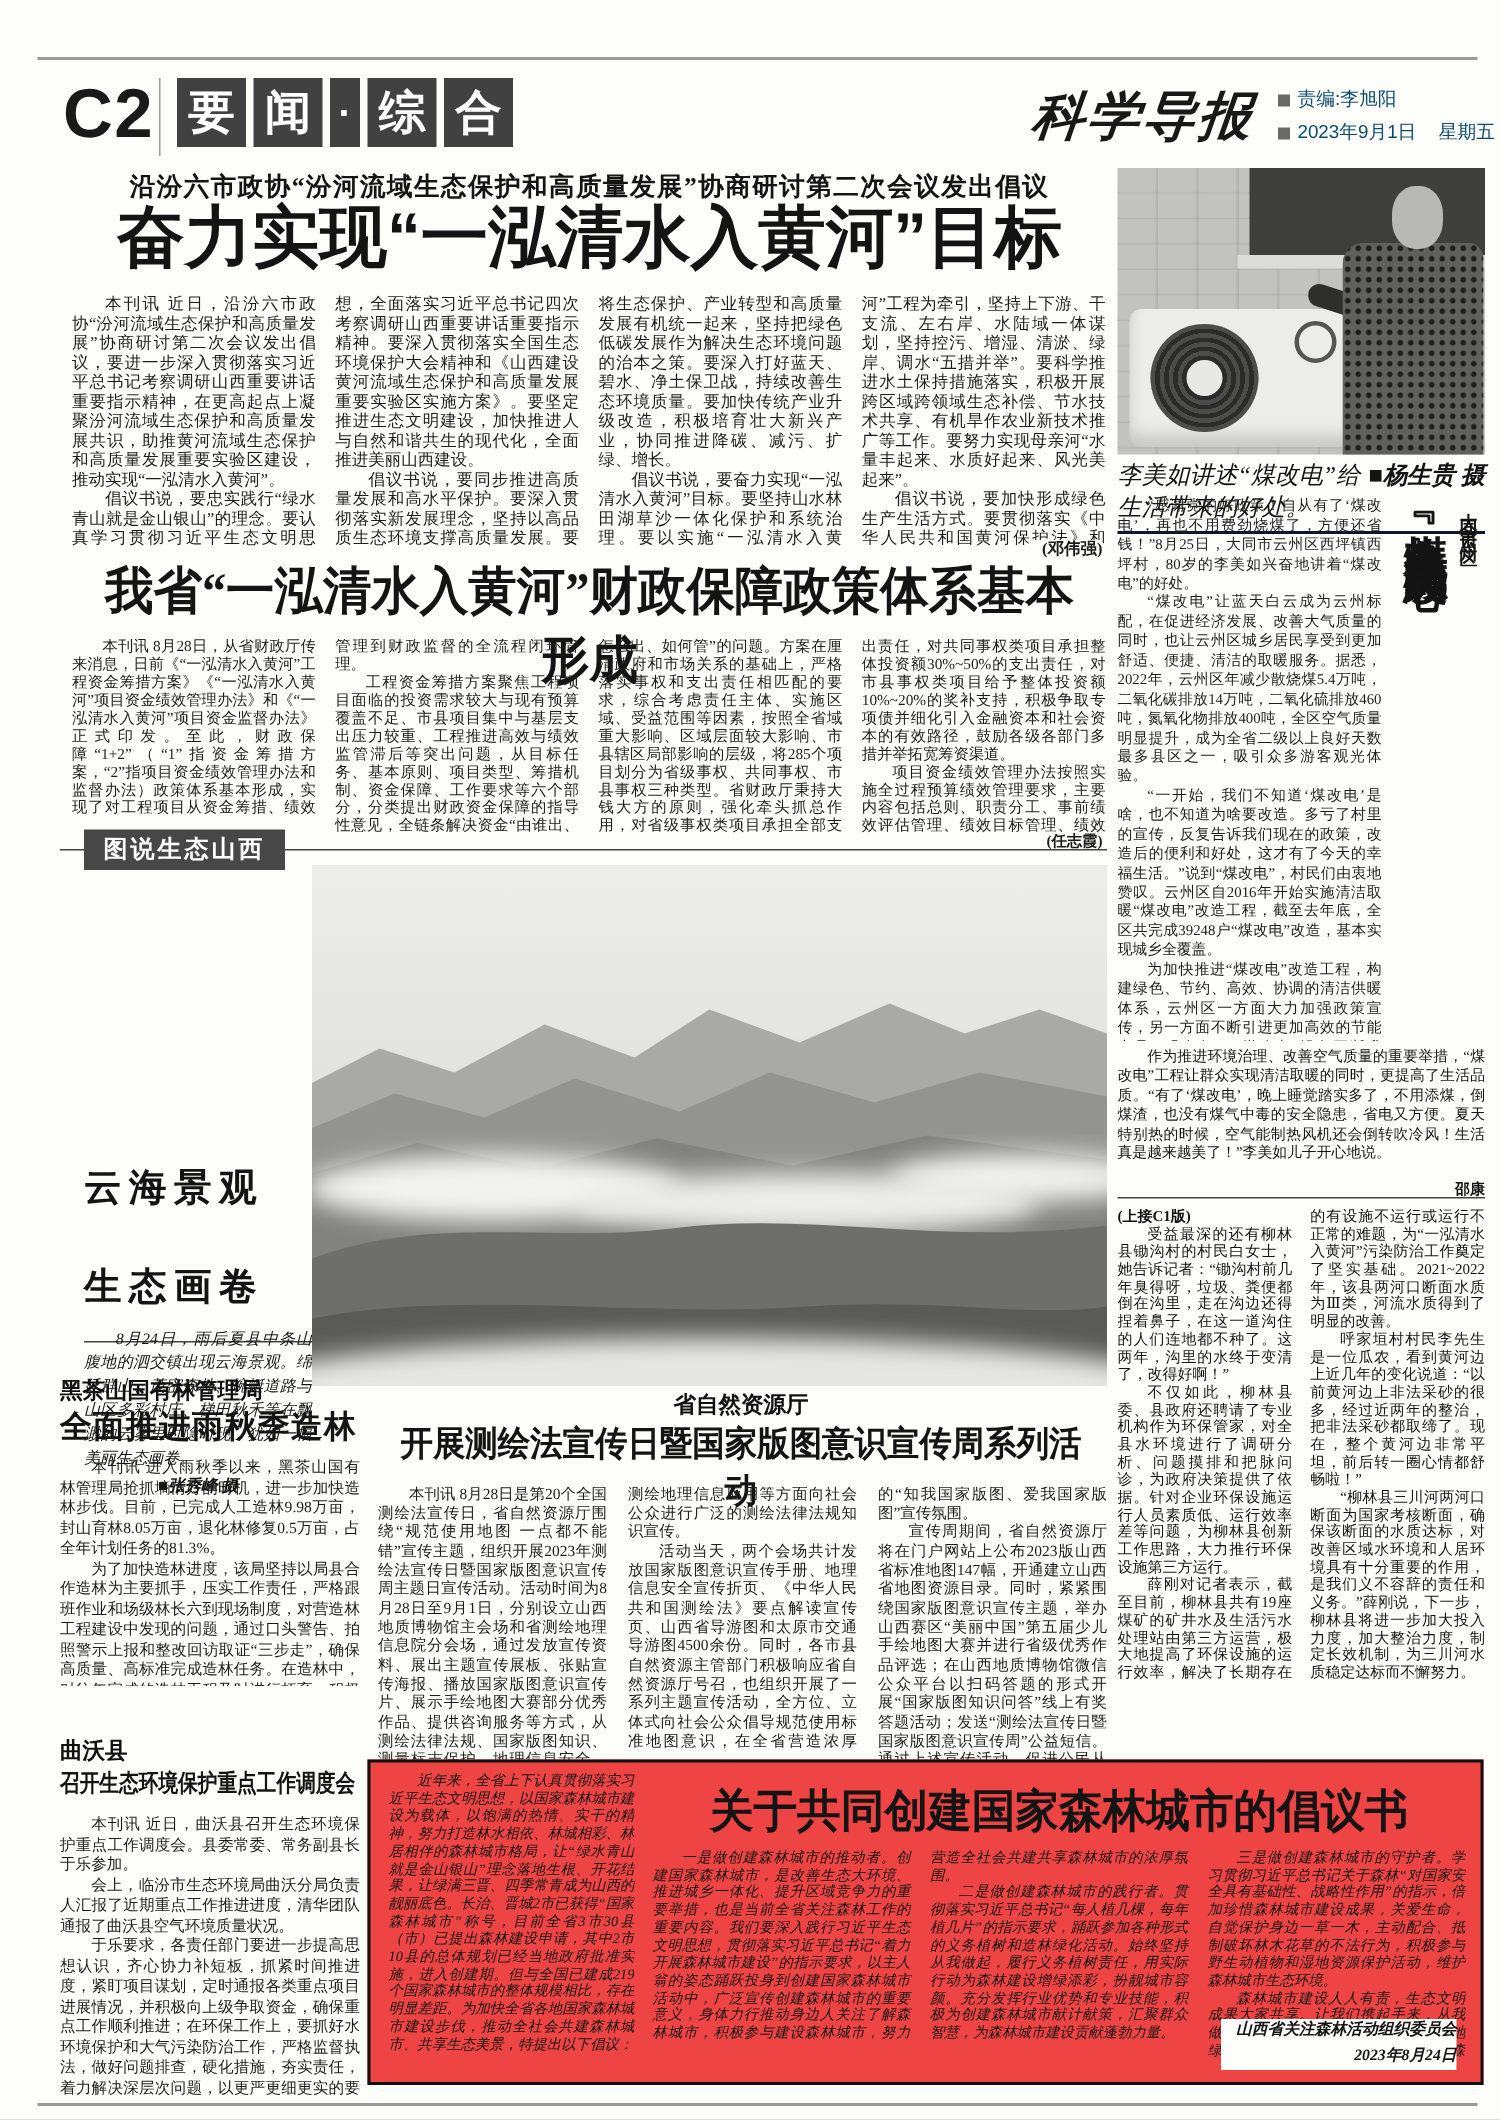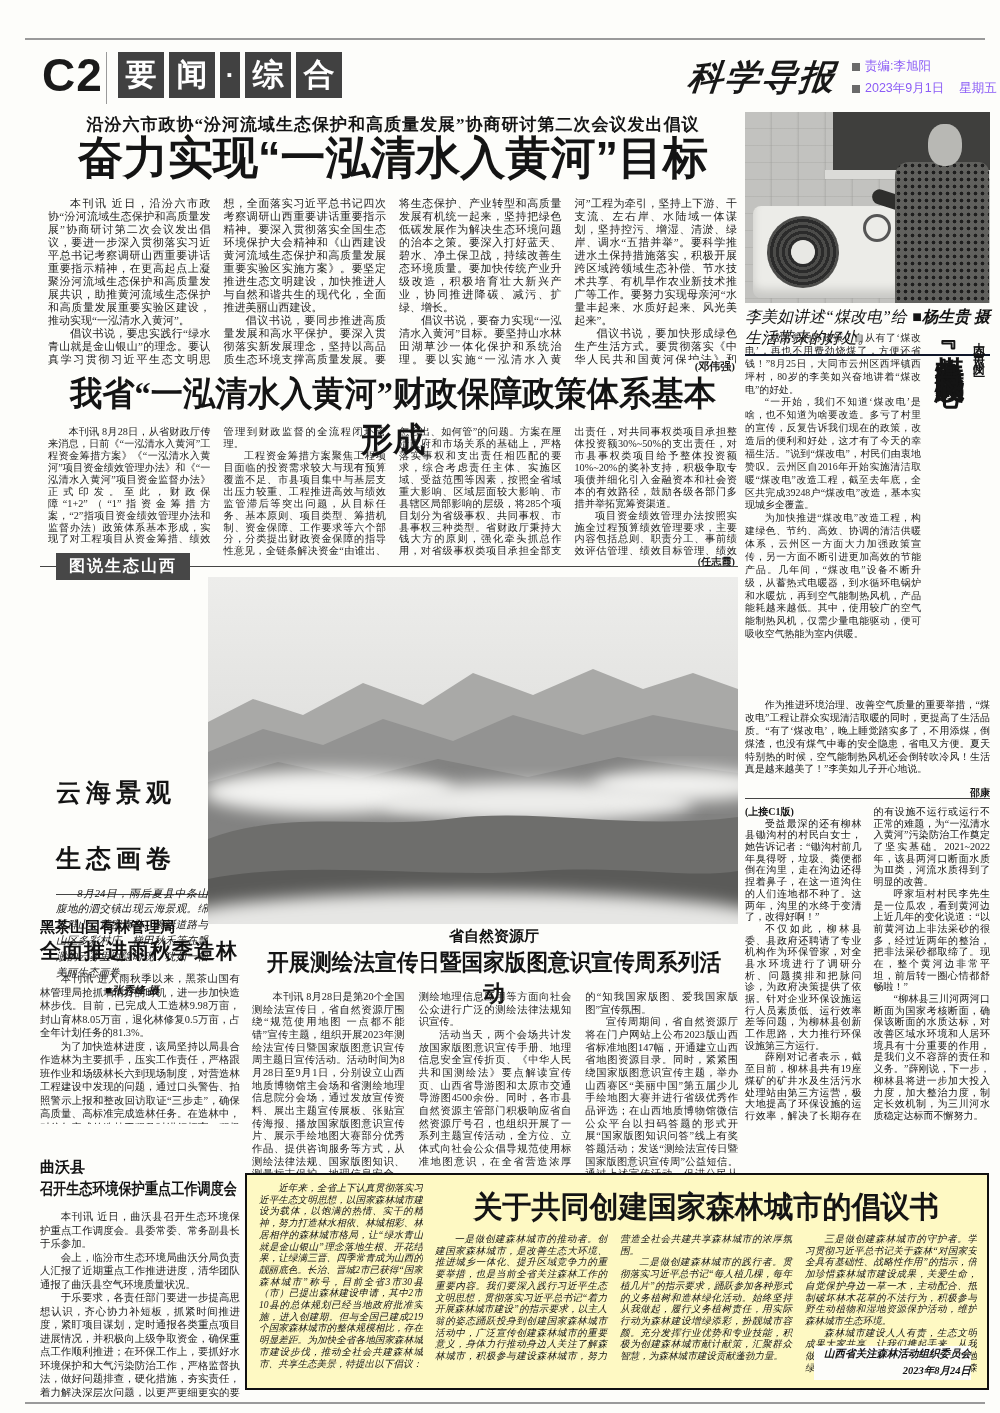--- a/index.html
+++ b/index.html
@@ -11,21 +11,21 @@
   
   .top-rule { left:25px; top:38px; width:960px; height:2px; background:#9a9a9a; }
   .edition { left:42px; top:48px; font-size:46px; font-weight:600; letter-spacing:1px; color:#1a1a1a; }
   .hdr-div { left:106px; top:52px; width:1px; height:52px; background:#9a9a9a; }
   .sec-blocks { left:118px; top:52px; display:flex; gap:5px; }
   .sec-block { width:46px; height:46px; background:#414141; color:#fff; font-weight:bold; font-size:31px;
                display:flex; align-items:center; justify-content:center; }
   .sec-block.narrow { width:20px; font-size:26px; }
   .masthead { left:688px; top:54px; font-size:35px; font-weight:bold; font-style:italic; letter-spacing:2px;
               transform:skewX(-6deg); color:#181818; }
-  .ed-box { left:852px; top:56px; width:146px; font-size:12.5px; line-height:1.75; color:#8b5cf6; }
+  .ed-box { left:852px; top:56px; width:146px; font-size:12.5px; line-height:1.75; color:#0c4a6e; }
   .ed-line { display:flex; align-items:center; gap:5px; }
   .bullet { width:8px; height:8px; background:#6a6a6a; display:inline-block; flex:none; }
   .wk { margin-left:10px; }
 
   
   .a1-kicker { left:48px; top:113px; width:690px; text-align:center; font-weight:bold; font-size:17px; letter-spacing:1px; }
   .a1-headline { left:40px; top:133px; width:706px; text-align:center; font-weight:900; font-size:45px;
                  letter-spacing:0px; line-height:1.1; font-family:"Liberation Sans","DejaVu Sans",sans-serif; }
   .art-body { text-align:justify; overflow:hidden; font-size:11px; line-height:1.18; color:#1c1c1c; }
   .art-body p { margin:0; text-indent:2em; }
@@ -96,21 +96,21 @@
                  transform:scaleX(0.82); transform-origin:left; }
   .qw-body { left:40px; top:1210px; width:200px; height:187px; font-size:10.4px; line-height:1.3; }
 
   
   .sv-kicker { left:250px; top:927px; width:488px; text-align:center; }
   .sv-headline { left:250px; top:947px; width:488px; text-align:center; font-size:23px; font-weight:900;
                  transform:scaleX(0.94); transform-origin:center; }
   .sv-body { left:252px; top:991px; width:486px; height:196px; column-count:3; column-gap:14px; font-size:10.3px; line-height:1.23; }
 
   
-  .box { left:245px; top:1173px; width:744px; height:217px; border:2.5px solid #101010; background:#fef9c3; box-sizing:border-box; }
+  .box { left:245px; top:1173px; width:744px; height:217px; border:2.5px solid #101010; background:#ef4444; box-sizing:border-box; }
   .box-col1 { position:absolute; left:12px; top:7px; width:164px; height:198px; overflow:hidden;
               font-size:9.6px; line-height:1.22; font-style:italic; text-align:justify; }
   .box-col1 p, .box-cols p { margin:0; text-indent:2em; }
   .box-headline { position:absolute; left:188px; top:12px; width:542px; text-align:center; font-size:30px; font-weight:900;
                   transform:scaleX(0.97); transform-origin:center; font-style:normal; }
   .box-cols { position:absolute; left:188px; top:58px; width:542px; height:146px; column-count:3; column-gap:13px;
               overflow:hidden; font-size:9.6px; line-height:1.22; font-style:italic; text-align:justify; }
   .box-sign { position:absolute; right:16px; bottom:8px; text-align:right; font-weight:bold; font-style:italic;
               font-size:10.5px; line-height:1.6; background:#fdfdfa; padding-left:10px; }
 
@@ -210,20 +210,21 @@
   </div>
   <div class="abs rp-caption">
     <span>李美如讲述“煤改电”给生活带来的好处。</span>
     <span class="rp-credit">■杨生贵 摄</span>
   </div>
 
   <div class="abs mgd">
     <div class="mgd-flex">
       <div class="mgd-text art-body">
         <p>“感谢党的好政策！自从有了‘煤改电’，再也不用费劲烧煤了，方便还省钱！”8月25日，大同市云州区西坪镇西坪村，80岁的李美如兴奋地讲着“煤改电”的好处。</p>
+        <p>“煤改电”让蓝天白云成为云州标配，在促进经济发展、改善大气质量的同时，也让云州区城乡居民享受到更加舒适、便捷、清洁的取暖服务。据悉，2022年，云州区年减少散烧煤5.4万吨，二氧化碳排放14万吨，二氧化硫排放460吨，氮氧化物排放400吨，全区空气质量明显提升，成为全省二级以上良好天数最多县区之一，吸引众多游客观光体验。</p>
         <p>“一开始，我们不知道‘煤改电’是啥，也不知道为啥要改造。多亏了村里的宣传，反复告诉我们现在的政策，改造后的便利和好处，这才有了今天的幸福生活。”说到“煤改电”，村民们由衷地赞叹。云州区自2016年开始实施清洁取暖“煤改电”改造工程，截至去年底，全区共完成39248户“煤改电”改造，基本实现城乡全覆盖。</p>
         <p>为加快推进“煤改电”改造工程，构建绿色、节约、高效、协调的清洁供暖体系，云州区一方面大力加强政策宣传，另一方面不断引进更加高效的节能产品。几年间，“煤改电”设备不断升级，从蓄热式电暖器，到水循环电锅炉和水暖炕，再到空气能制热风机，产品能耗越来越低。其中，使用较广的空气能制热风机，仅需少量电能驱动，便可吸收空气热能为室内供暖。</p>
       </div>
       <div class="mgd-tcol">
         <div class="mgd-region">大同市云州区</div>
         <div class="mgd-vtitle">『煤改电』清洁低碳暖民心</div>
       </div>
     </div>
     <p class="mgd-close">作为推进环境治理、改善空气质量的重要举措，“煤改电”工程让群众实现清洁取暖的同时，更提高了生活品质。“有了‘煤改电’，晚上睡觉踏实多了，不用添煤，倒煤渣，也没有煤气中毒的安全隐患，省电又方便。夏天特别热的时候，空气能制热风机还会倒转吹冷风！生活真是越来越美了！”李美如儿子开心地说。</p>
     <div class="mgd-byline">邵康</div>

